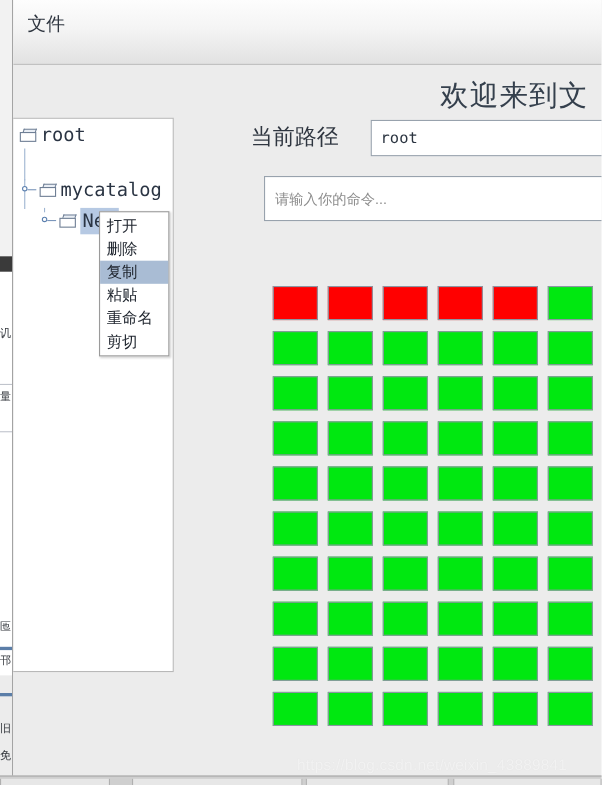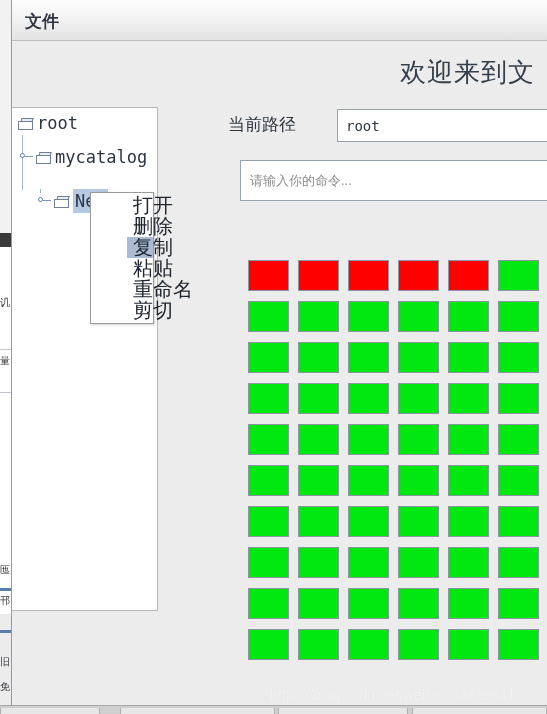--- a/index.html
+++ b/index.html
@@ -76,40 +76,39 @@
     height: 714px;
     background: #ececec;
     overflow: hidden;
   }
 
   
   .menubar {
     position: absolute;
     left: 0; top: 0;
     width: 535px;
-    height: 41px;
+    height: 59px;
     background: linear-gradient(to bottom, #fdfdfd 0%, #f4f4f4 45%, #e2e2e2 100%);
     border-bottom: 1px solid #bdbdbd;
     box-sizing: border-box;
-    font-weight: bold;
   }
   .menubar-item {
     position: absolute;
     left: 8px; top: 9px;
     font-size: 17px;
     color: #2f3640;
     padding: 2px 5px;
     line-height: 22px;
     cursor: default;
   }
 
   
   .welcome-title {
     position: absolute;
-    left: 388px; top: 55px;
+    left: 388px; top: 69px;
     font-size: 26px;
     line-height: 34px;
     color: #35404d;
     white-space: nowrap;
     letter-spacing: 1px;
   }
 
   
   .tree-panel {
     position: absolute;
@@ -125,21 +124,21 @@
     position: absolute;
     white-space: nowrap;
     font-size: 17px;
     line-height: 24px;
     color: #2a3443;
     font-family: "DejaVu Sans Mono", monospace;
     height: 24px;
   }
   .node-root  { left: 6px;  top: 3px; }
   .node-file0 { left: 24px; top: 29px; }
-  .node-mycat { left: 24px; top: 37px; }
+  .node-mycat { left: 24px; top: 53px; }
   .node-new   { left: 42px; top: 81px; }
 
   .tree-handle {
     position: absolute;
     width: 16px;
     height: 24px;
     left: -18px;
     top: 0;
   }
   .tree-handle::before { 
@@ -205,37 +204,36 @@
     position: absolute;
     left: 78px; top: 192px;
     width: 62px;
     background: #ffffff;
     border: 1px solid #9a9a9a;
     box-shadow: 1px 1px 2px rgba(0,0,0,0.18);
     z-index: 40;
     padding: 2px 0;
   }
   .context-item {
-    font-size: 20px;
+    font-size: 14px;
     line-height: 21px;
     padding: 0 6px;
     color: #20262f;
     white-space: nowrap;
     cursor: default;
-    margin-left: 36px;
   }
   .context-item.highlight {
     background: #a9bcd4;
   }
 
   
   .path-label {
     position: absolute;
     left: 216px; top: 113px;
-    font-size: 17px;
+    font-size: 20px;
     line-height: 24px;
     color: #2f3640;
     white-space: nowrap;
   }
   .path-input {
     position: absolute;
     left: 325px; top: 109px;
     width: 260px;
     height: 33px;
     background: #ffffff;

